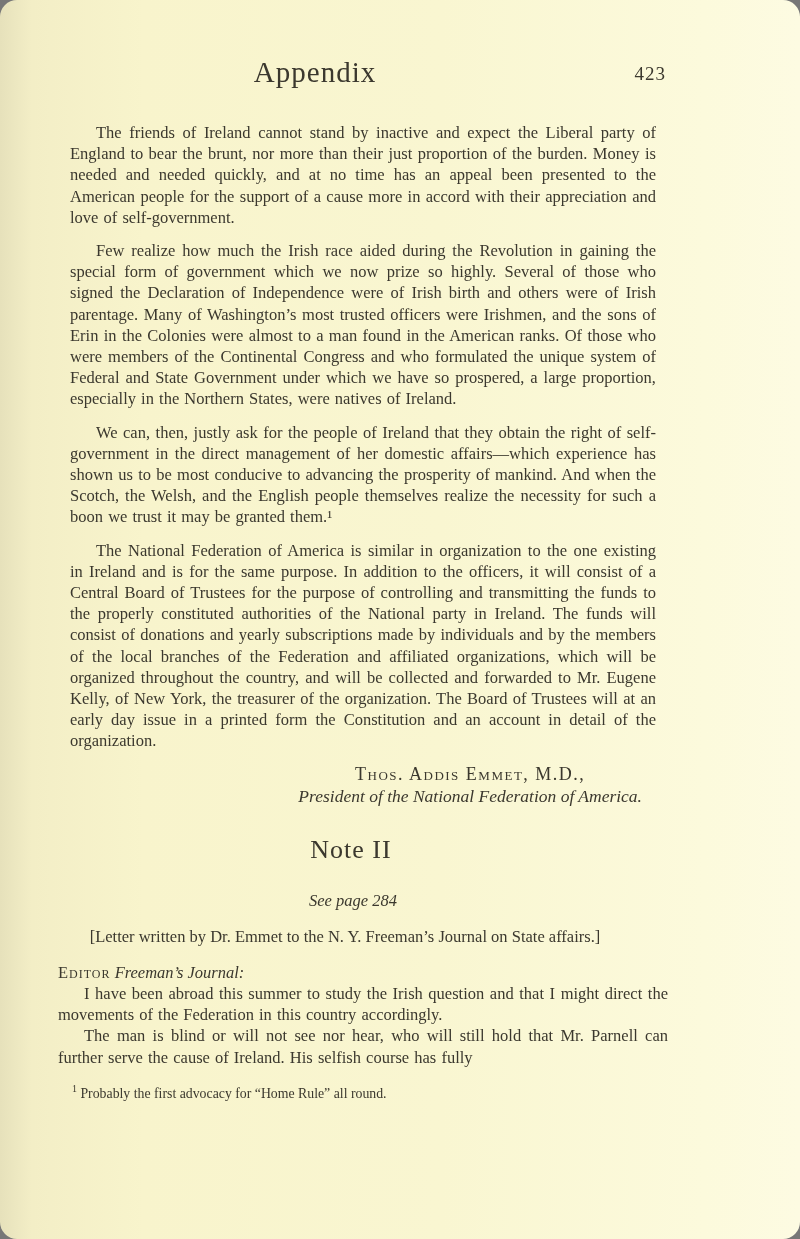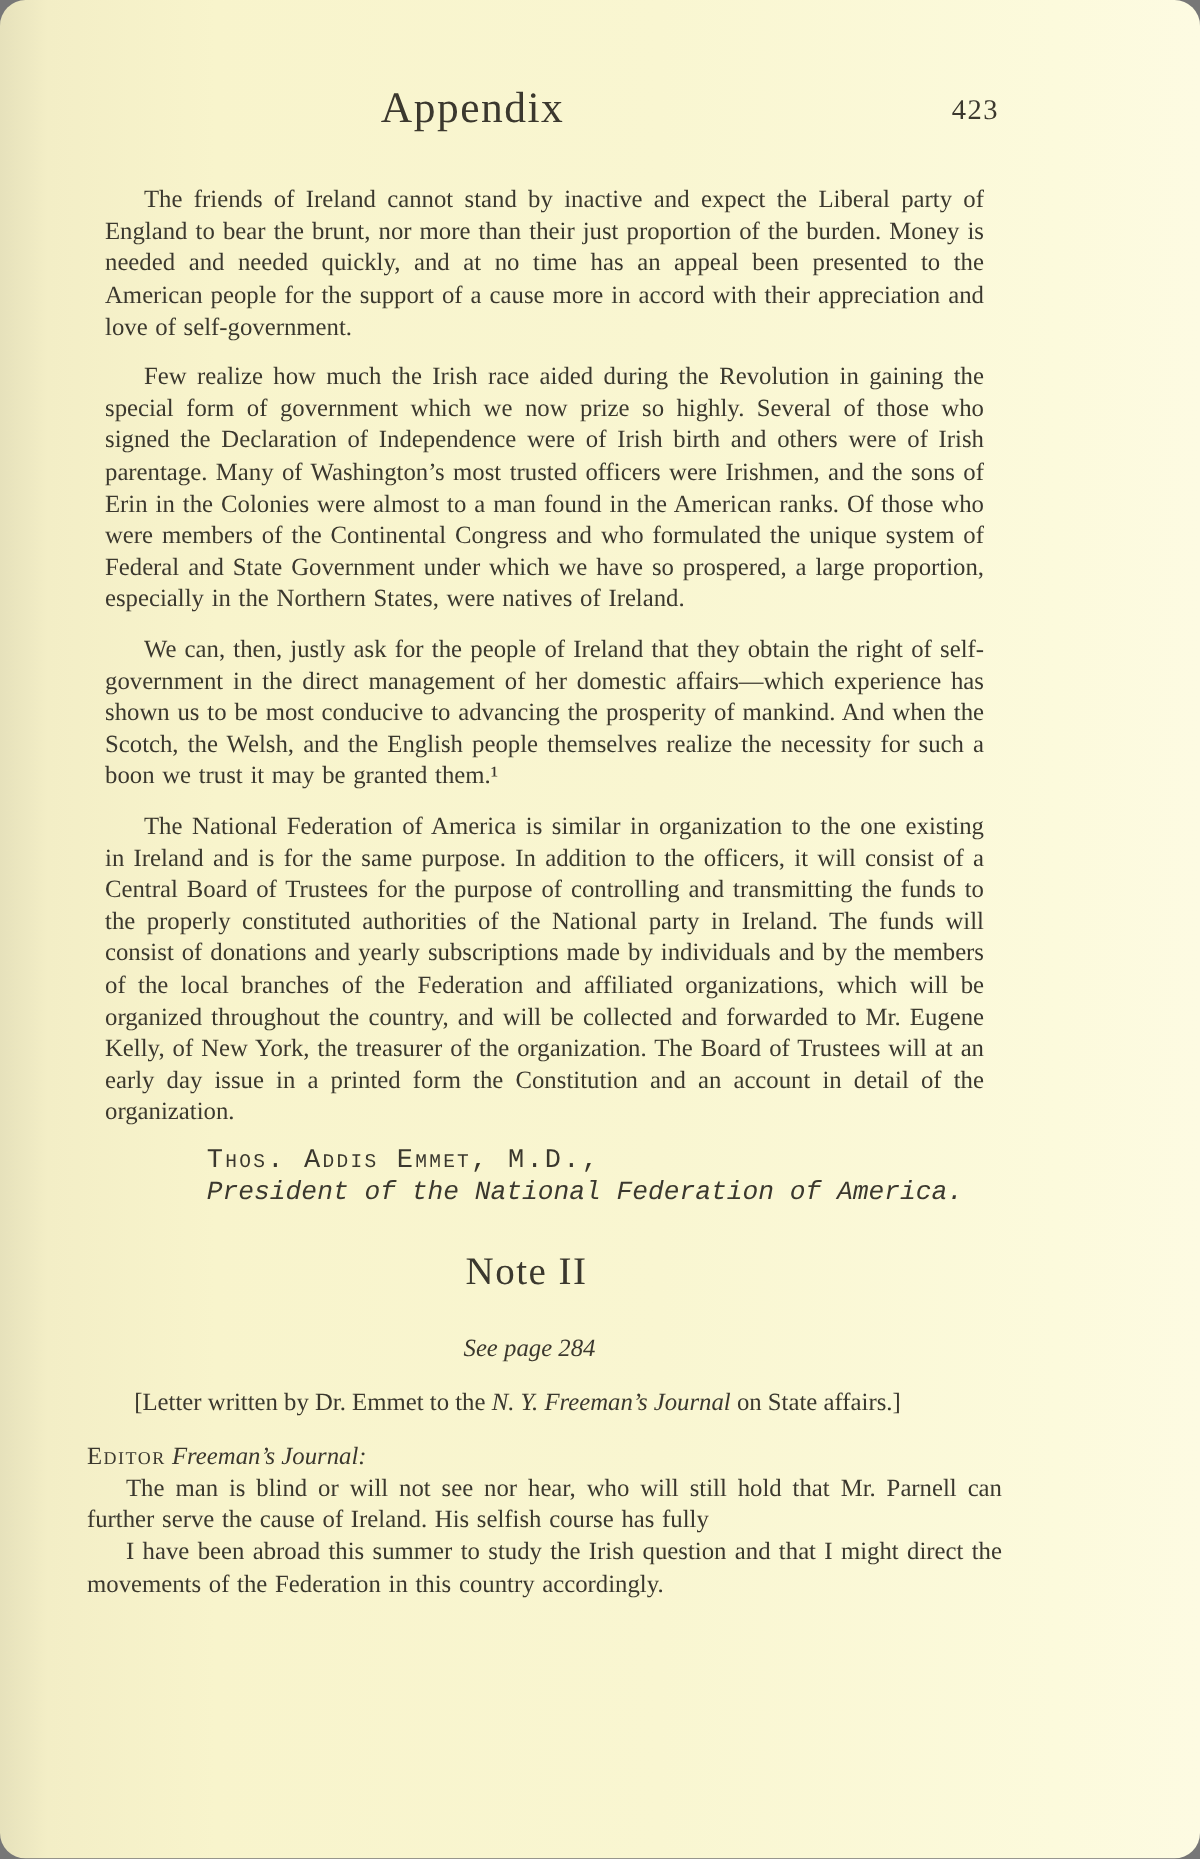--- a/index.html
+++ b/index.html
@@ -18,21 +18,21 @@
   .page-title{
     position:absolute;left:0;right:0;text-align:center;
     transform:translateX(-48px);
     font-size:29px;letter-spacing:1px;
   }
   .page-number{position:absolute;right:2px;top:7px;font-size:19px;letter-spacing:1px;}
   .body-text p{
     margin:12px;font-size:16.5px;line-height:21.2px;
     text-align:justify;text-indent:26px;word-spacing:1px;
   }
-  .signature{width:fit-content;margin:9px 26px 0 auto;text-align:left;font-family:Liberation Mono, monospace;}
+  .signature{width:fit-content;margin:9px 26px 0 auto;text-align:center;}
   .sig-name{font-variant:small-caps;letter-spacing:1.5px;font-size:18px;}
   .sig-title{font-style:italic;font-size:17.5px;margin-top:1px;}
   .note-heading{
     text-align:center;font-size:26px;letter-spacing:1px;
     margin-top:28px;transform:translateX(-12px);
   }
   .note-reference{
     text-align:center;font-style:italic;font-size:16.5px;
     margin-top:26px;transform:translateX(-10px);
   }
@@ -42,21 +42,21 @@
   }
   .salutation{margin-top:16px;font-size:16.5px;}
   .salutation .sc{font-variant:small-caps;letter-spacing:1px;}
   .salutation .it{font-style:italic;}
   .letter-text p{
     margin:0;font-size:16.5px;line-height:21.2px;
     text-align:justify;text-indent:26px;word-spacing:1px;
   }
   .footnote{margin-top:17px;font-size:13.8px;line-height:17px;padding-left:14px;}
   .footnote sup{font-size:10px;vertical-align:super;line-height:0;}
-  .italic{font-style:italic;}
+  .italic{}
 </style>
 </head>
 <body>
 
 <div class="page">
 
   <div class="page-header">
     <div class="page-title">Appendix</div>
     <div class="page-number">423</div>
   </div>
@@ -75,18 +75,19 @@
 
   <div class="note-heading">Note II</div>
 
   <div class="note-reference">See page 284</div>
 
   <div class="bracket-note"><span>[Letter written by Dr. Emmet to the </span><span class="italic">N. Y. Freeman’s Journal</span><span> on State affairs.]</span></div>
 
   <div class="salutation"><span class="sc">Editor</span><span class="it"> Freeman’s Journal:</span></div>
 
   <div class="letter-text">
+    <p>I have been abroad this summer to study the Irish question and that I might direct the movements of the Federation in this country accordingly.</p>
     <p>The man is blind or will not see nor hear, who will still hold that Mr. Parnell can further serve the cause of Ireland.  His selfish course has fully</p>
-    <p>I have been abroad this summer to study the Irish question and that I might direct the movements of the Federation in this country accordingly.</p>
   </div>
 
+  <div class="footnote"><sup>1</sup><span> Probably the first advocacy for “Home Rule” all round.</span></div>
 
 </div>
 
 </body></html>

